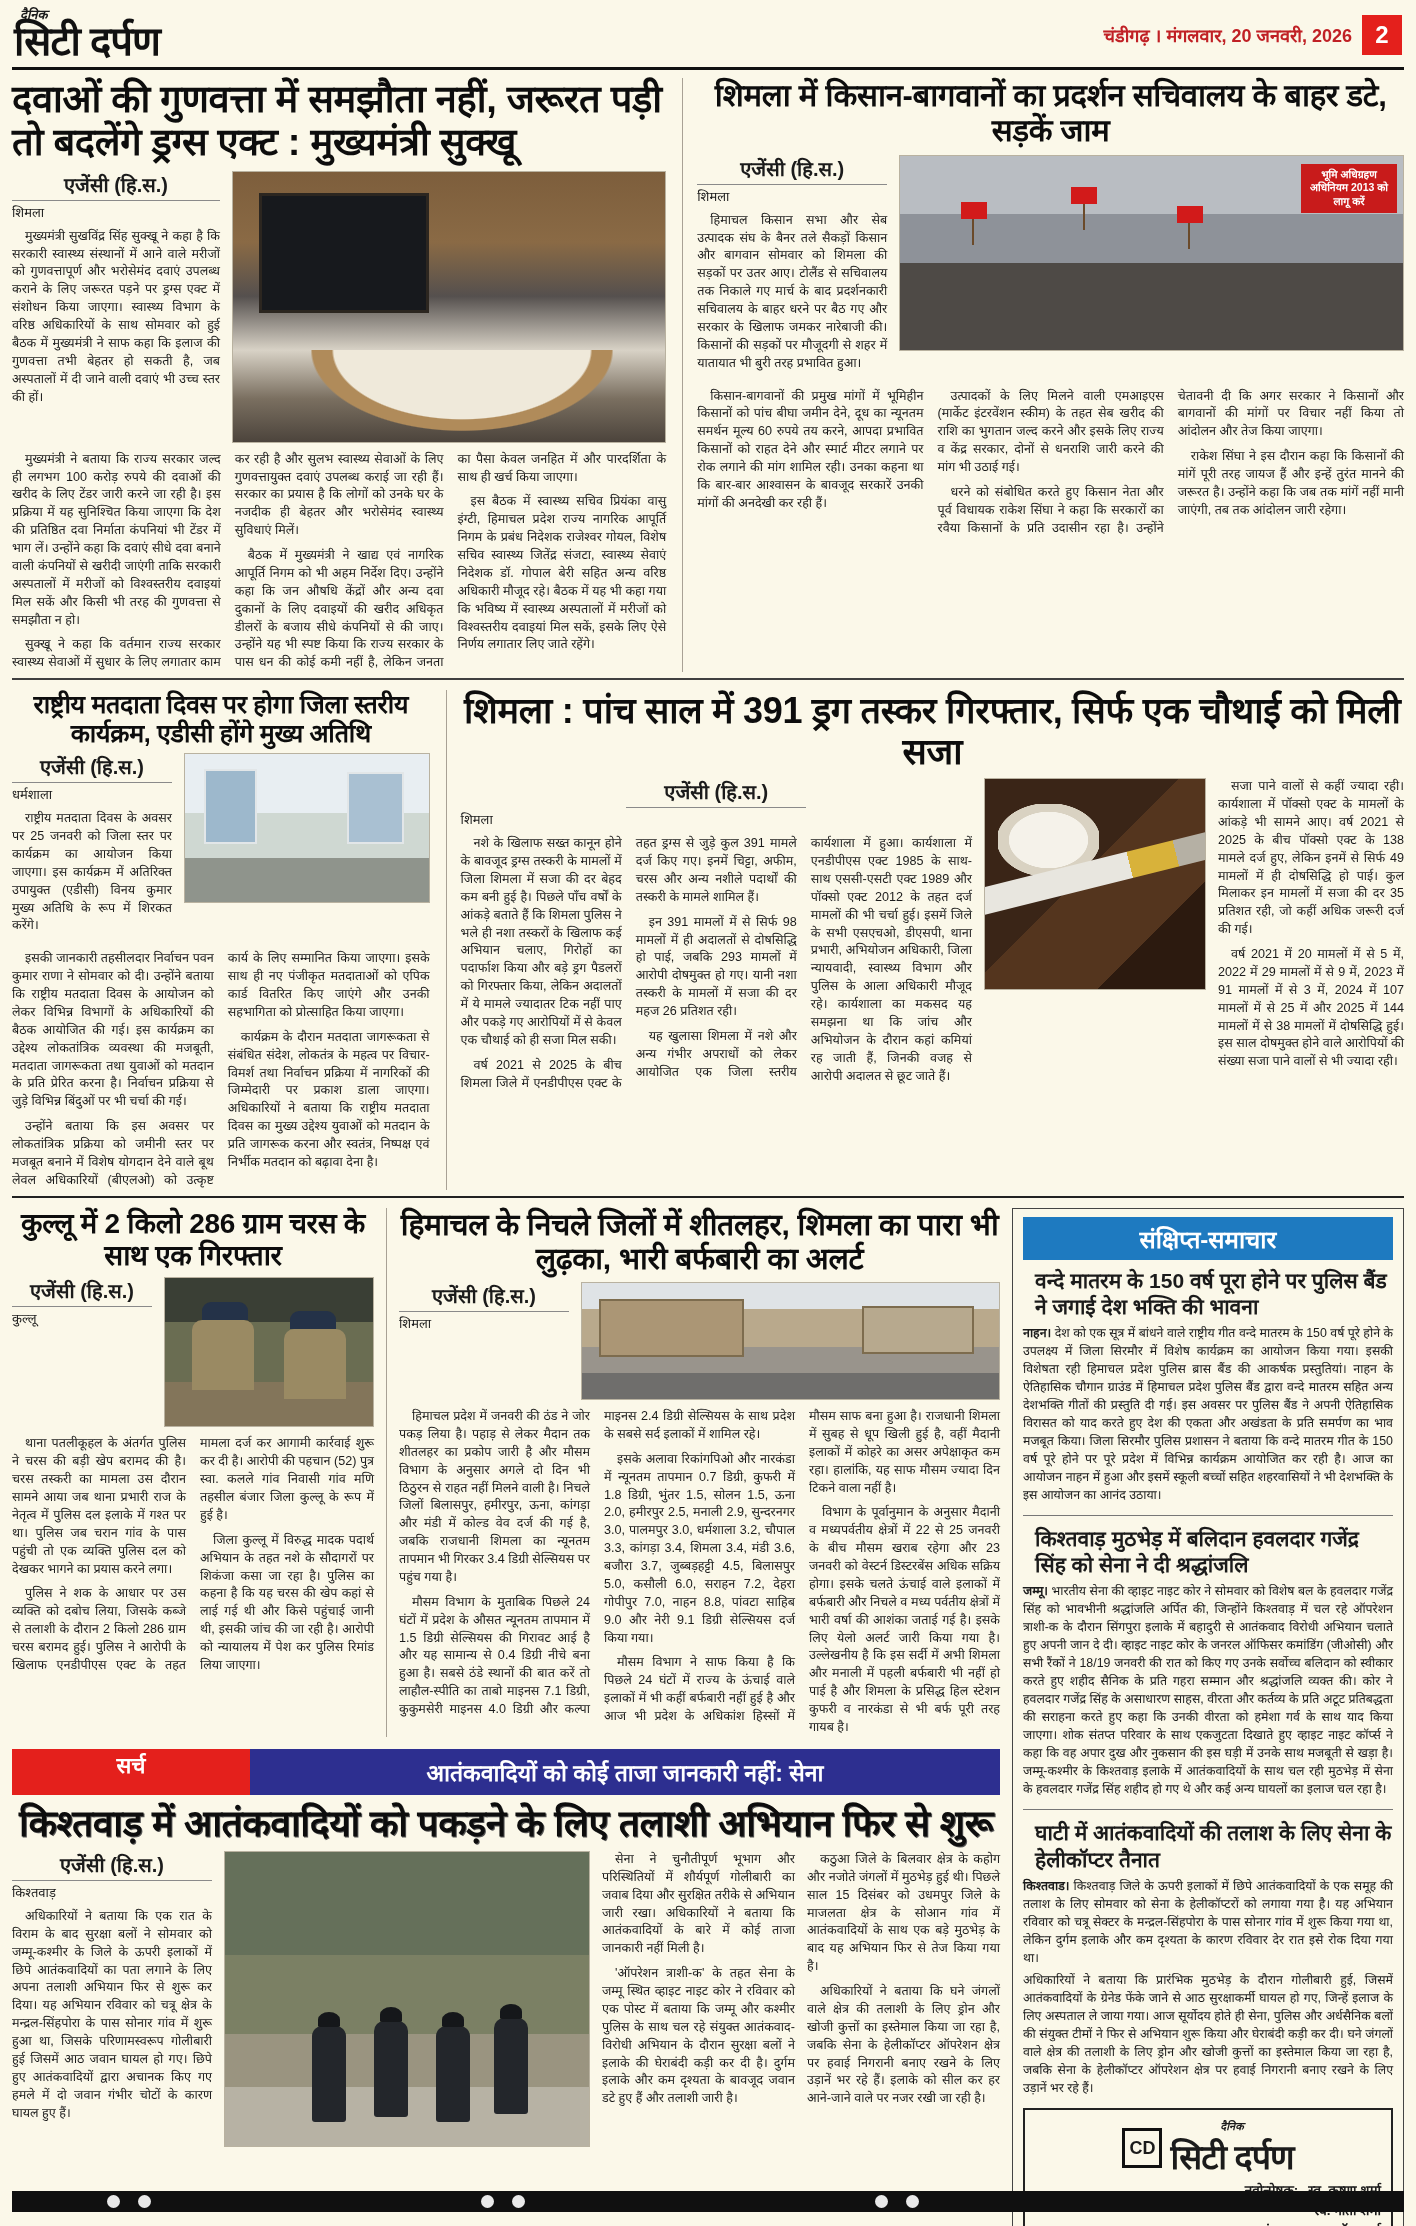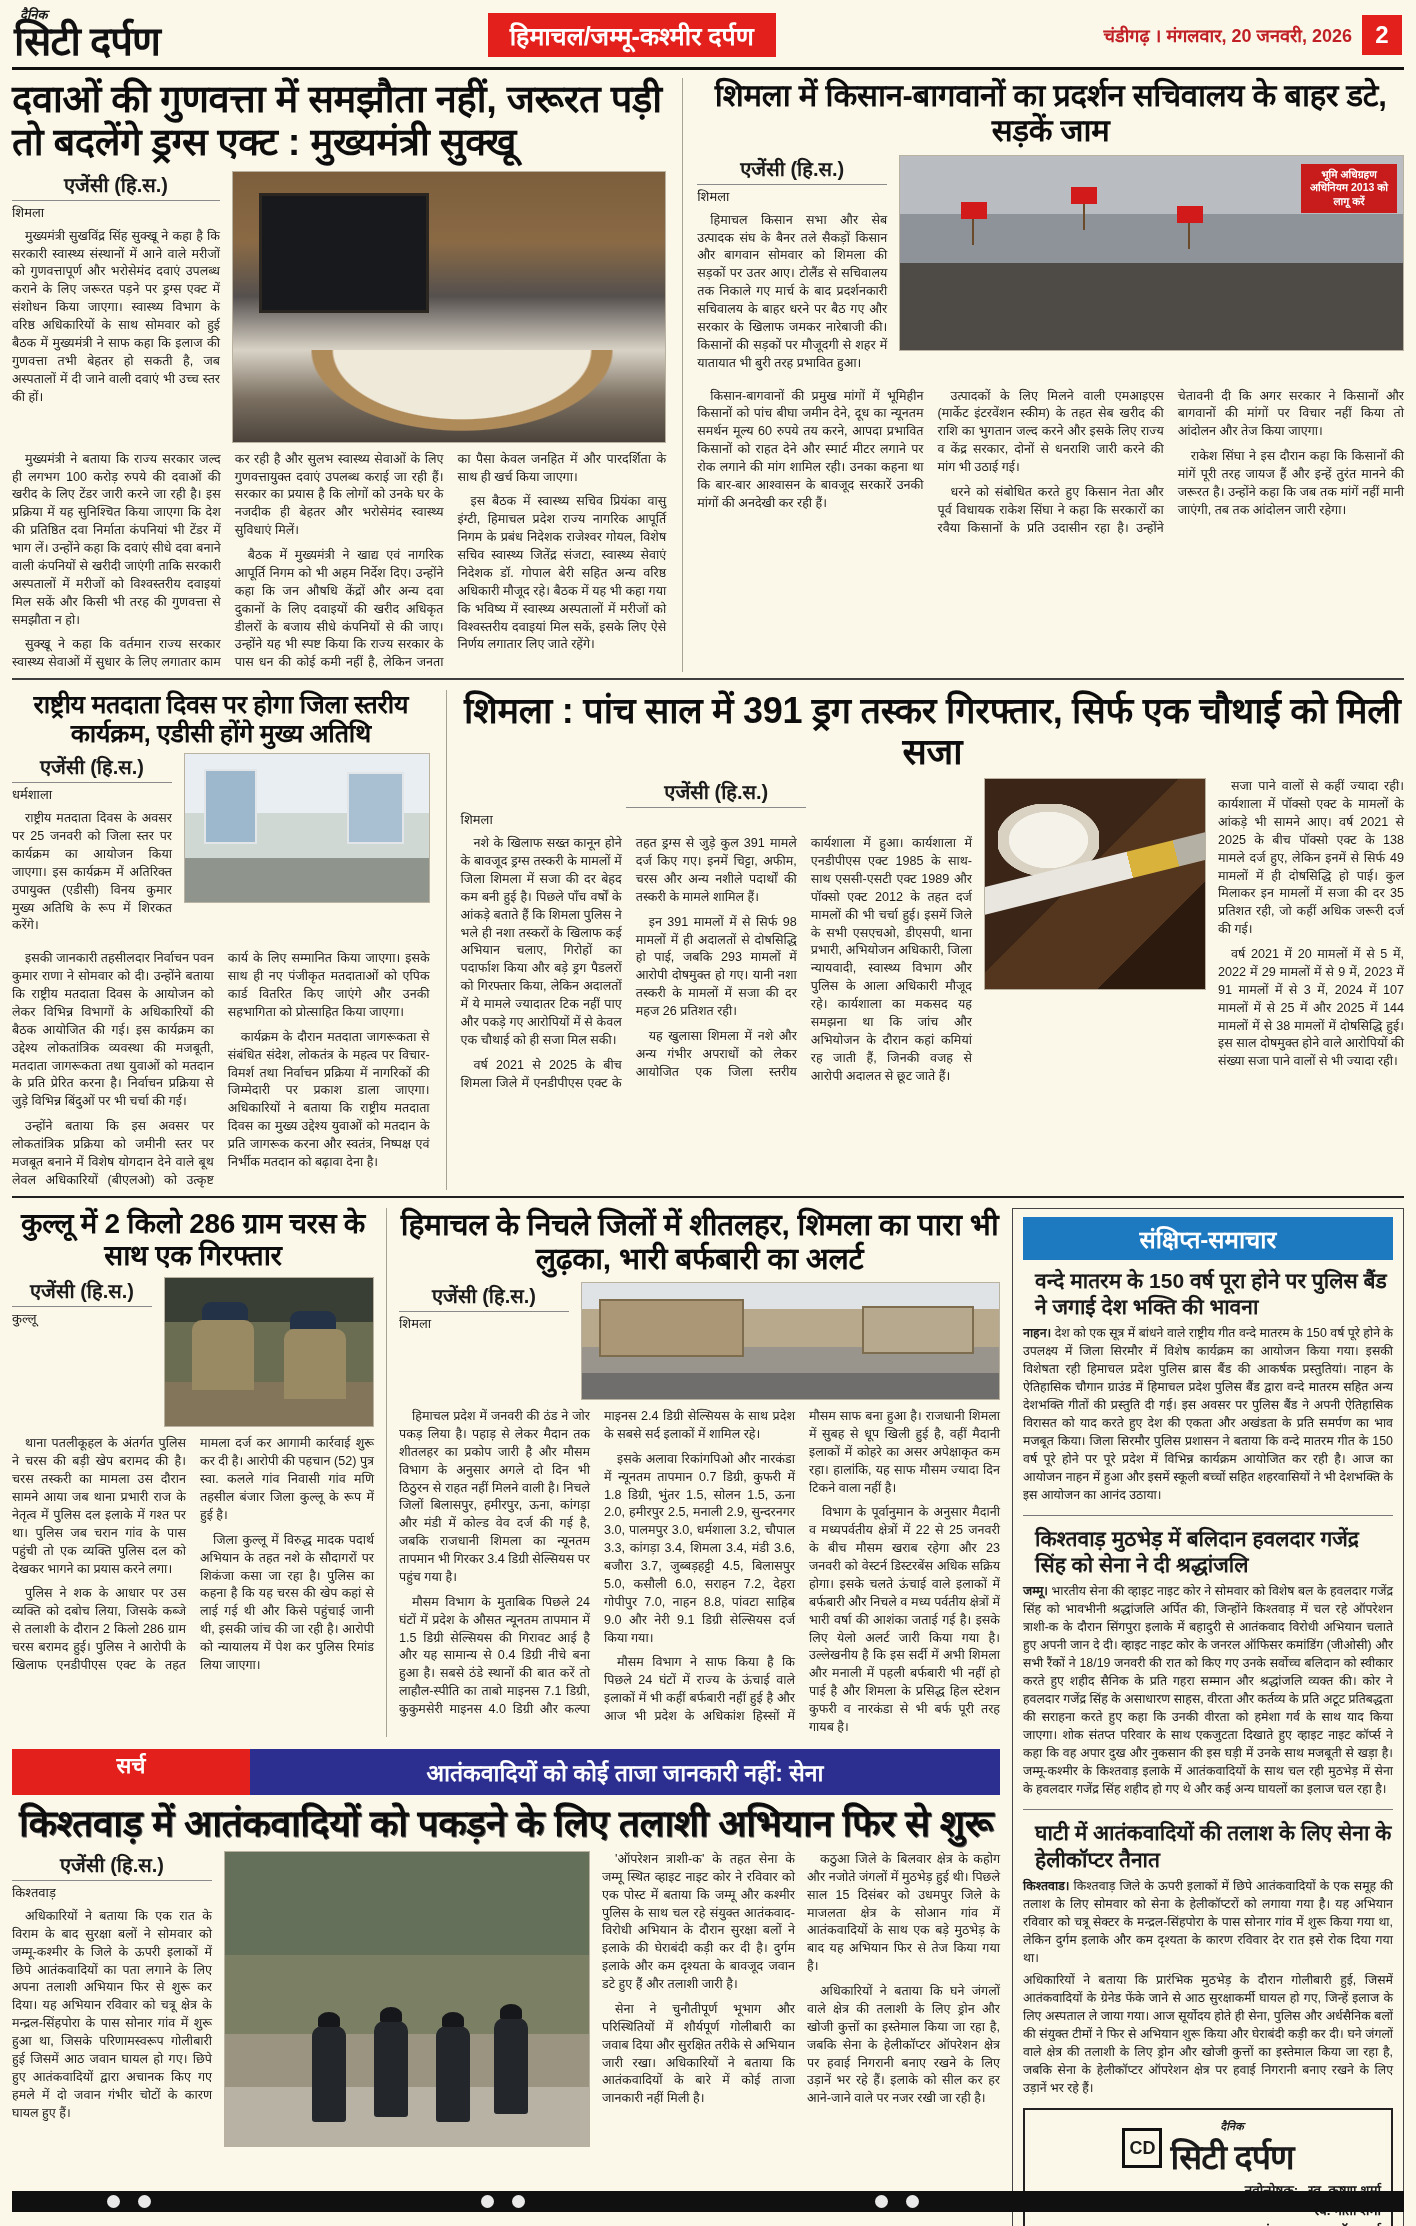--- a/index.html
+++ b/index.html
@@ -89,21 +89,20 @@
 </head>
 <body>
 
 <div class="page">
 
   <header class="masthead">
     <div class="logo-block">
       <div class="logo-sub">दैनिक</div>
       <div class="logo-main">सिटी दर्पण</div>
     </div>
-    <div class="section-band">हिमाचल/जम्मू-कश्मीर दर्पण</div>
     <div class="issue-wrap">
       <div class="issue-date">चंडीगढ़ । मंगलवार, 20 जनवरी, 2026</div>
       <div class="page-num">2</div>
     </div>
   </header>
 
   <section class="top-section">
     <article class="a1">
       <h1 class="hl">दवाओं की गुणवत्ता में समझौता नहीं, जरूरत पड़ी तो बदलेंगे ड्रग्स एक्ट : मुख्यमंत्री सुक्खू</h1>
       <div class="row">
@@ -248,22 +247,22 @@
             <div class="dateline">किश्तवाड़</div>
             <p class="bt">अधिकारियों ने बताया कि एक रात के विराम के बाद सुरक्षा बलों ने सोमवार को जम्मू-कश्मीर के जिले के ऊपरी इलाकों में छिपे आतंकवादियों का पता लगाने के लिए अपना तलाशी अभियान फिर से शुरू कर दिया। यह अभियान रविवार को चत्रू क्षेत्र के मन्द्रल-सिंहपोरा के पास सोनार गांव में शुरू हुआ था, जिसके परिणामस्वरूप गोलीबारी हुई जिसमें आठ जवान घायल हो गए। छिपे हुए आतंकवादियों द्वारा अचानक किए गए हमले में दो जवान गंभीर चोटों के कारण घायल हुए हैं।</p>
           </div>
           <div class="ph ph-soldiers" style="width:366px;height:296px;">
             <div class="soldier" style="left:24%;"></div>
             <div class="soldier" style="left:41%;bottom:10%;"></div>
             <div class="soldier" style="left:58%;"></div>
             <div class="soldier" style="left:74%;bottom:11%;"></div>
           </div>
           <div style="flex:1;">
+            <p class="bt">सेना ने चुनौतीपूर्ण भूभाग और परिस्थितियों में शौर्यपूर्ण गोलीबारी का जवाब दिया और सुरक्षित तरीके से अभियान जारी रखा। अधिकारियों ने बताया कि आतंकवादियों के बारे में कोई ताजा जानकारी नहीं मिली है।</p>
             <p class="bt">'ऑपरेशन त्राशी-क' के तहत सेना के जम्मू स्थित व्हाइट नाइट कोर ने रविवार को एक पोस्ट में बताया कि जम्मू और कश्मीर पुलिस के साथ चल रहे संयुक्त आतंकवाद-विरोधी अभियान के दौरान सुरक्षा बलों ने इलाके की घेराबंदी कड़ी कर दी है। दुर्गम इलाके और कम दृश्यता के बावजूद जवान डटे हुए हैं और तलाशी जारी है।</p>
-            <p class="bt">सेना ने चुनौतीपूर्ण भूभाग और परिस्थितियों में शौर्यपूर्ण गोलीबारी का जवाब दिया और सुरक्षित तरीके से अभियान जारी रखा। अधिकारियों ने बताया कि आतंकवादियों के बारे में कोई ताजा जानकारी नहीं मिली है।</p>
           </div>
           <div style="flex:1;">
             <p class="bt">कठुआ जिले के बिलवार क्षेत्र के कहोग और नजोते जंगलों में मुठभेड़ हुई थी। पिछले साल 15 दिसंबर को उधमपुर जिले के माजलता क्षेत्र के सोआन गांव में आतंकवादियों के साथ एक बड़े मुठभेड़ के बाद यह अभियान फिर से तेज किया गया है।</p>
             <p class="bt">अधिकारियों ने बताया कि घने जंगलों वाले क्षेत्र की तलाशी के लिए ड्रोन और खोजी कुत्तों का इस्तेमाल किया जा रहा है, जबकि सेना के हेलीकॉप्टर ऑपरेशन क्षेत्र पर हवाई निगरानी बनाए रखने के लिए उड़ानें भर रहे हैं। इलाके को सील कर हर आने-जाने वाले पर नजर रखी जा रही है।</p>
           </div>
         </div>
       </article>
     </div>
 
     <aside class="rail">

